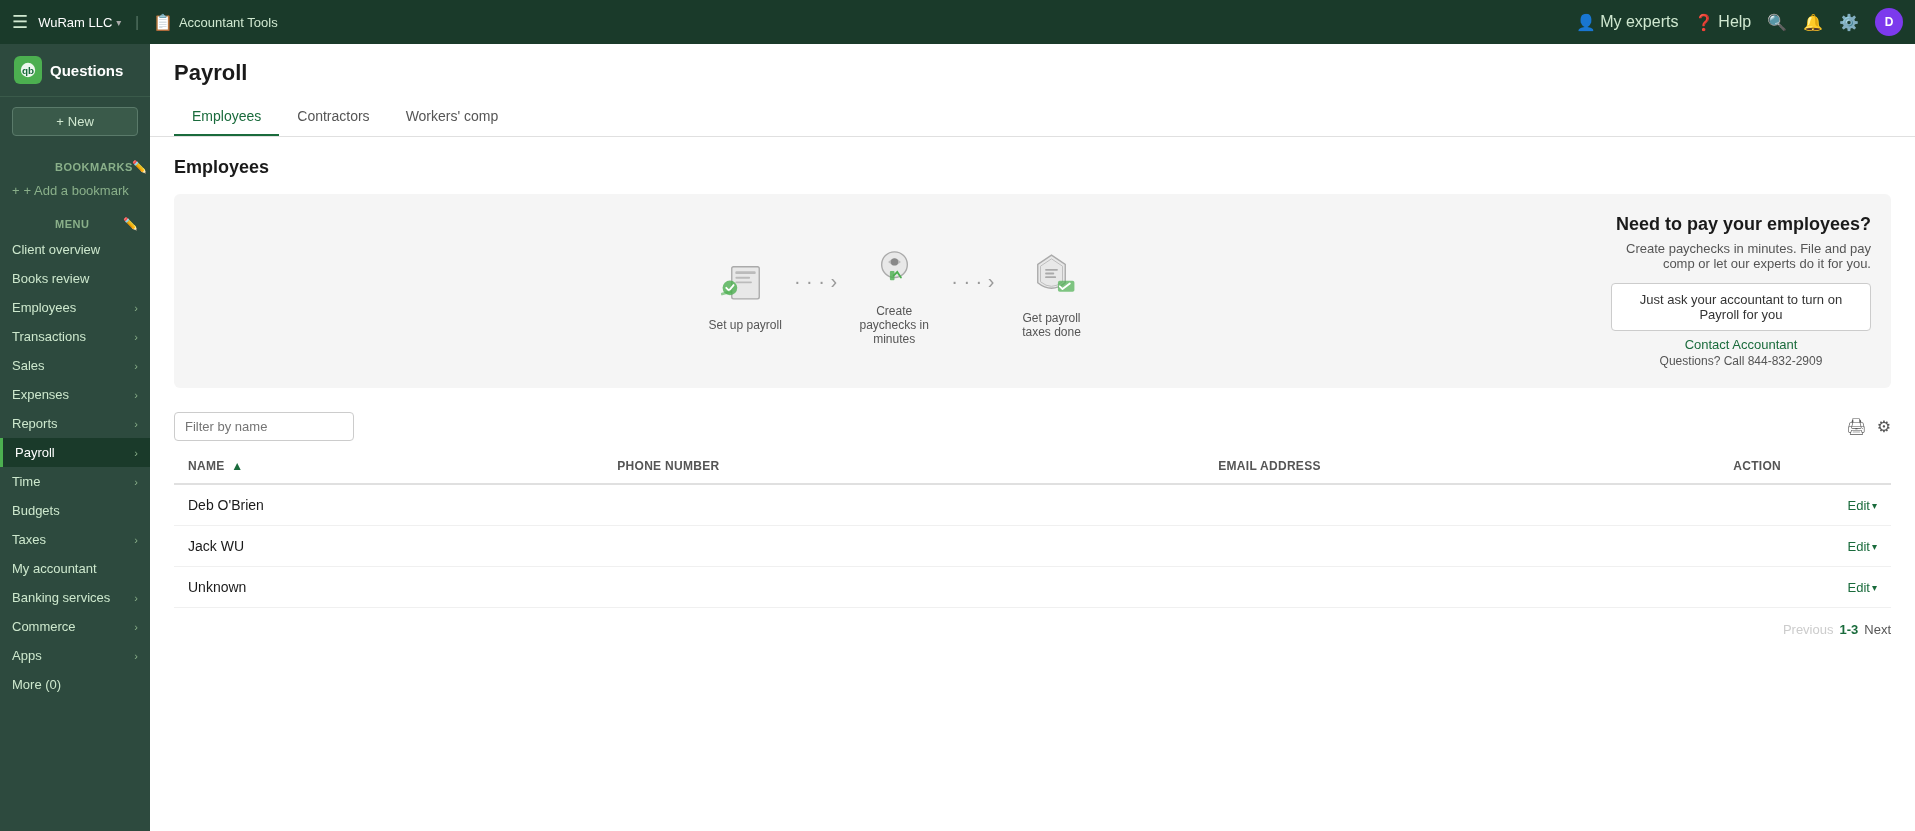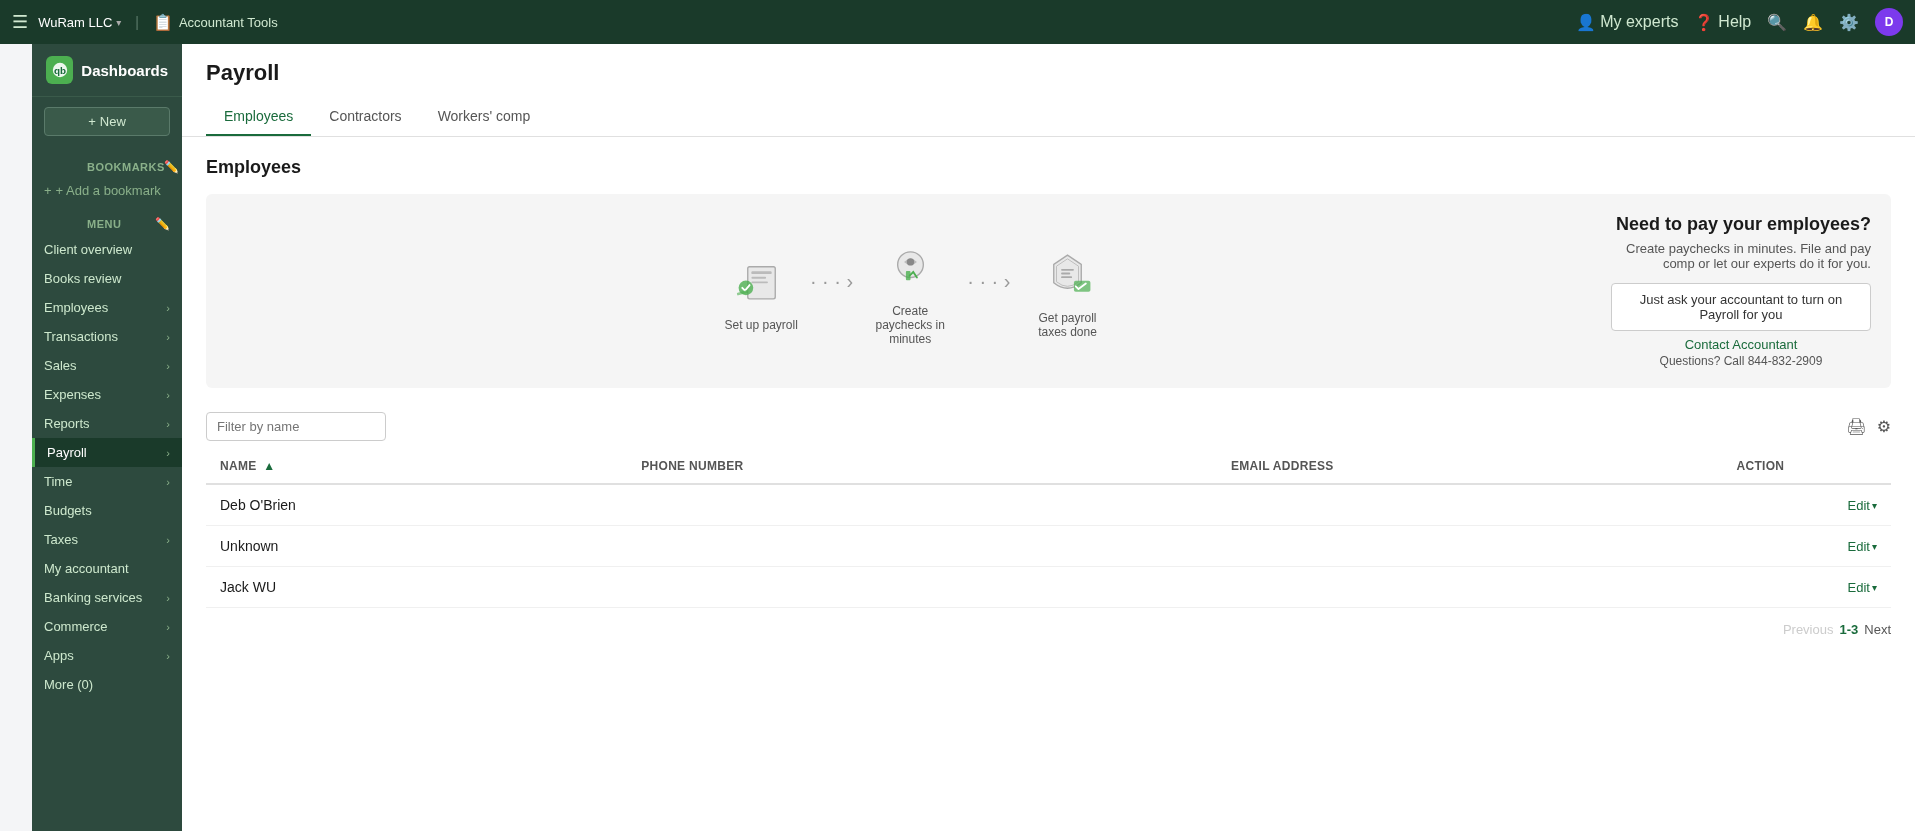--- a/index.html
+++ b/index.html
@@ -20,21 +20,21 @@
     .top-nav-right { display: flex; align-items: center; gap: 16px; color: #d0e8d0; font-size: 13px; }
     .hamburger-icon { color: #d0e8d0; cursor: pointer; font-size: 18px; }
     .company-name { color: #fff; font-size: 13px; font-weight: 500; cursor: pointer; display: flex; align-items: center; gap: 4px; }
     .company-name .chevron { font-size: 10px; color: #aaa; }
     .accountant-tools-btn { display: flex; align-items: center; gap: 6px; color: #d0e8d0; font-size: 13px; cursor: pointer; }
     .accountant-tools-btn .icon { font-size: 16px; }
     .nav-icon-btn { color: #d0e8d0; cursor: pointer; font-size: 16px; display: flex; align-items: center; gap: 4px; }
     .avatar-circle { width: 28px; height: 28px; background: #7c3aed; border-radius: 50%; display: flex; align-items: center; justify-content: center; color: white; font-size: 12px; font-weight: bold; cursor: pointer; }
 
     
-    .app-body { display: flex; flex: 1; overflow: hidden; padding-left: 32px; }
+    .app-body { display: flex; flex: 1; overflow: hidden; }
 
     
     .sidebar {
       width: 150px;
       background: #2d4a3e;
       color: #cde8cd;
       display: flex;
       flex-direction: column;
       overflow-y: auto;
       flex-shrink: 0;
@@ -167,21 +167,21 @@
 <div class="app-body">
 
   <div class="sidebar">
     <div class="sidebar-logo">
       <div class="sidebar-logo-icon">
         <svg viewBox="0 0 20 20" fill="white">
             <circle cx="10" cy="10" r="8" fill="white" opacity="0.9"></circle>
             <text x="10" y="14" text-anchor="middle" font-size="11" fill="#1a6b3c" font-weight="bold">qb</text>
           </svg>
       </div>
-      <span class="sidebar-logo-text">Dashboards</span>
+      <span class="sidebar-logo-text">Questions</span>
     </div>
 
     <button class="new-btn">
       <span>+</span>
       <span>New</span>
     </button>
 
     <div class="sidebar-section">
       <div class="sidebar-section-header">
         <span class="sidebar-section-title">BOOKMARKS</span>
@@ -368,29 +368,29 @@
         <tbody>
           <tr class="table-row">
             <td>Deb O'Brien</td>
             <td></td>
             <td></td>
             <td>
               <button class="edit-btn">Edit <span class="chevron">▾</span></button>
             </td>
           </tr>
           <tr class="table-row">
-            <td>Unknown</td>
+            <td>Jack WU</td>
             <td></td>
             <td></td>
             <td>
               <button class="edit-btn">Edit <span class="chevron">▾</span></button>
             </td>
           </tr>
           <tr class="table-row">
-            <td>Jack WU</td>
+            <td>Unknown</td>
             <td></td>
             <td></td>
             <td>
               <button class="edit-btn">Edit <span class="chevron">▾</span></button>
             </td>
           </tr>
         </tbody>
       </table>
 
       <div class="pagination">

